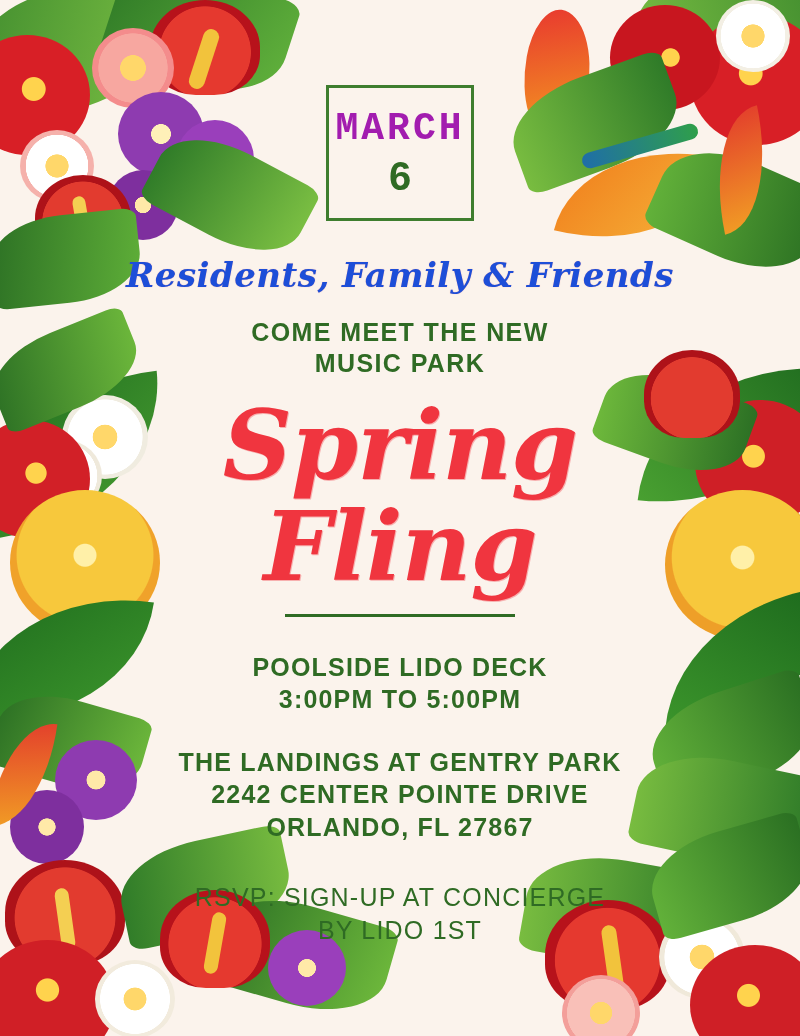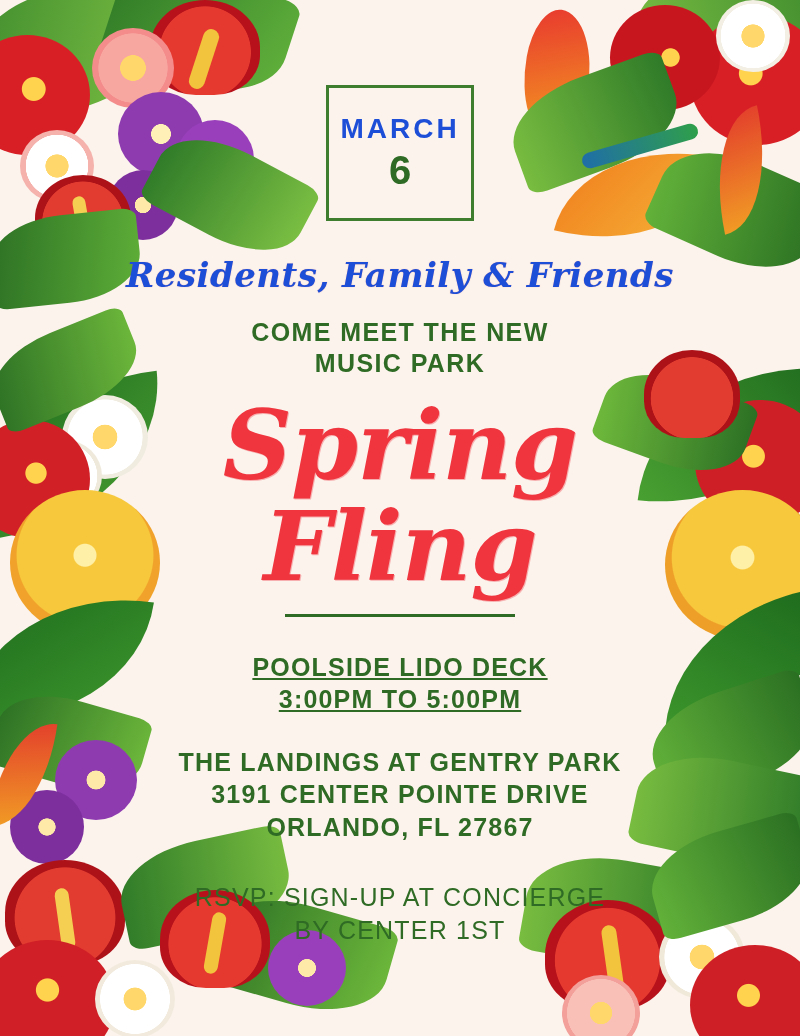--- a/index.html
+++ b/index.html
@@ -53,25 +53,26 @@
     height: 130px;
     margin: 45px auto 0 auto;
     border: 3px solid #3e7d2e;
     background: rgba(251,243,236,0.75);
     display: flex;
     flex-direction: column;
     align-items: center;
     justify-content: center;
   }
   .date-month {
-    font-size: 28px;
+    font-size: 38px;
     letter-spacing: 3px;
     font-weight: bold;
-    color: #1d4ed8;
+    color: #a21caf;
     line-height: 1.1;
+    font-family: Liberation Mono, monospace;
   }
   .date-day {
     font-size: 40px;
     font-weight: bold;
     color: #2f6b24;
     line-height: 1.1;
     margin-top: 4px;
   }
 
   .script-small {
@@ -113,21 +114,20 @@
     margin: 16px auto 0 auto;
   }
 
   .block-details {
     margin-top: 34px;
     font-size: 25px;
     font-weight: bold;
     letter-spacing: 1.2px;
     line-height: 1.3;
     color: #2f6b24;
-    text-decoration: underline;
   }
   .block-address {
     margin-top: 30px;
     font-size: 25px;
     font-weight: bold;
     letter-spacing: 1.2px;
     line-height: 1.3;
     color: #2f6b24;
   }
   .block-rsvp {
@@ -230,23 +230,23 @@
 
     <div class="rule"></div>
 
     <div class="block-details">
       <div>POOLSIDE LIDO DECK</div>
       <div>3:00PM TO 5:00PM</div>
     </div>
 
     <div class="block-address">
       <div>THE LANDINGS AT GENTRY PARK</div>
-      <div>3191 CENTER POINTE DRIVE</div>
+      <div>2242 CENTER POINTE DRIVE</div>
       <div>ORLANDO, FL 27867</div>
     </div>
 
     <div class="block-rsvp">
       <div>RSVP: SIGN-UP AT CONCIERGE</div>
-      <div>BY CENTER 1ST</div>
+      <div>BY LIDO 1ST</div>
     </div>
 
   </div>
 </div>
 
 </body></html>

